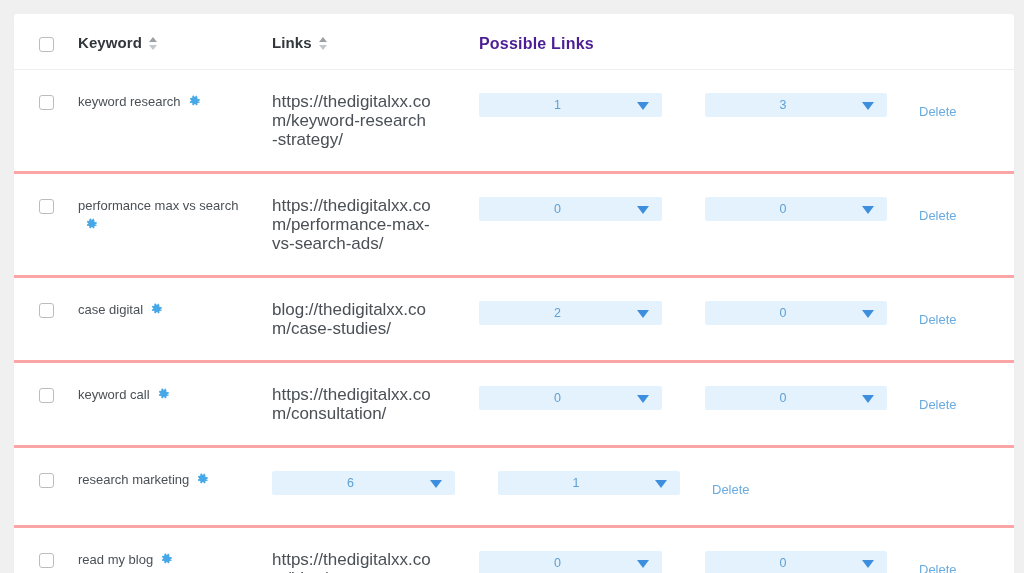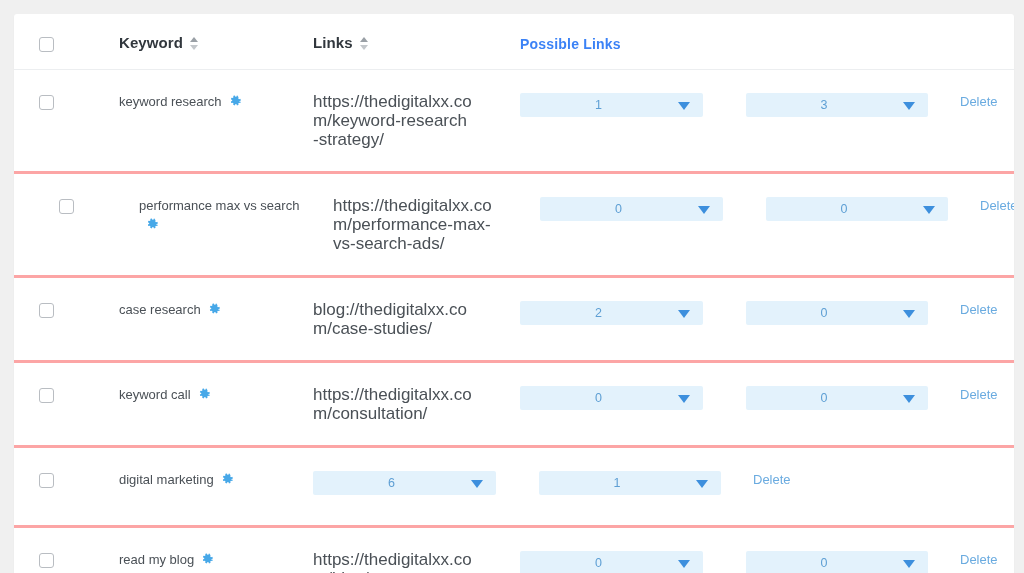--- a/index.html
+++ b/index.html
@@ -31,39 +31,39 @@
   
   .thead {
     display: flex;
     align-items: center;
     height: 56px;
     border-bottom: 1px solid #eceef0;
     padding-top: 2px;
   }
 
   .col-check   { width: 64px;  flex: 0 0 64px;  display: flex; justify-content: center; }
-  .col-keyword { width: 194px; flex: 0 0 194px; margin-left: 41px; }
+  .col-keyword { width: 194px; flex: 0 0 194px; }
   .col-link    { width: 207px; flex: 0 0 207px; }
   .col-poss    { width: 226px; flex: 0 0 226px; }
   .col-added   { width: 214px; flex: 0 0 214px; }
   .col-action  { flex: 1 1 auto; }
 
   .th {
     display: flex;
     align-items: flex-start;
     gap: 7px;
     font-size: 15px;
     font-weight: bold;
     color: #31373d;
     letter-spacing: 0.1px;
   }
   .th.small {
-    font-size: 14px;
+    font-size: 16px;
     font-weight: bold;
-    color: #3b82f6;
+    color: #4c1d95;
     letter-spacing: 0.2px;
     padding-top: 2px;
   }
 
   .sorter {
     display: inline-flex;
     flex-direction: column;
     align-items: center;
     gap: 3px;
     padding-top: 3px;
@@ -84,21 +84,21 @@
 
   
   .trow {
     display: flex;
     align-items: flex-start;
     border-bottom: 3px solid #fca5a5;
     padding-top: 22px;
     padding-bottom: 22px;
   }
   .trow.r1 { min-height: 80px; }
-  .trow.r2 { min-height: 100px; padding-left: 20px; }
+  .trow.r2 { min-height: 100px; }
 
   .cb {
     width: 15px; height: 15px;
     border: 1px solid #b9bdc2;
     border-radius: 3px;
     background: #fff;
     cursor: pointer;
     margin-top: 3px;
   }
 
@@ -149,21 +149,21 @@
     border-left: 6px solid transparent;
     border-right: 6px solid transparent;
     border-top: 8px solid #3d8fdd;
   }
 
   .del {
     font-size: 13px;
     color: #6aabe0;
     cursor: pointer;
     text-decoration: none;
-    margin-top: 2px;
+    margin-top: 12px;
     display: inline-block;
   }
 
   .gear svg { display: block; }
 </style>
 </head>
 <body>
 
 <div class="table-card">
 
@@ -246,21 +246,21 @@
             <span class="sel-val">0</span>
             <span class="sel-arrow"></span>
           </div>
         </div>
         <div class="col-action"><a class="del">Delete</a></div>
       </div>
       <div class="trow r1">
         <div class="col-check">
           <div class="cb"></div>
         </div>
-        <div class="col-keyword kw"><span class="kw-wrap">case research</span><span class="gear"><svg width="13" height="13" viewBox="0 0 24 24" fill="#47a8e8">
+        <div class="col-keyword kw"><span class="kw-wrap">case digital</span><span class="gear"><svg width="13" height="13" viewBox="0 0 24 24" fill="#47a8e8">
               <path d="M12 8.2a3.8 3.8 0 1 0 0 7.6 3.8 3.8 0 0 0 0-7.6zm0 5.6a1.8 1.8 0 1 1 0-3.6 1.8 1.8 0 0 1 0 3.6z"></path>
               <path d="M21.2 13.6l-1.7-.6a7.6 7.6 0 0 0 0-2l1.7-.6a1 1 0 0 0 .6-1.2l-.5-1.4a1 1 0 0 0-1.2-.6l-1.7.5a7.8 7.8 0 0 0-1.4-1.4l.5-1.7a1 1 0 0 0-.6-1.2L15.5.9a1 1 0 0 0-1.2.6l-.6 1.7a7.6 7.6 0 0 0-2 0L11.1 1.5a1 1 0 0 0-1.2-.6L8.5 1.4a1 1 0 0 0-.6 1.2l.5 1.7A7.8 7.8 0 0 0 7 5.7l-1.7-.5a1 1 0 0 0-1.2.6l-.5 1.4a1 1 0 0 0 .6 1.2l1.7.6a7.6 7.6 0 0 0 0 2l-1.7.6a1 1 0 0 0-.6 1.2l.5 1.4a1 1 0 0 0 1.2.6l1.7-.5c.4.5.9 1 1.4 1.4l-.5 1.7a1 1 0 0 0 .6 1.2l1.4.5a1 1 0 0 0 1.2-.6l.6-1.7a7.6 7.6 0 0 0 2 0l.6 1.7a1 1 0 0 0 1.2.6l1.4-.5a1 1 0 0 0 .6-1.2l-.5-1.7c.5-.4 1-.9 1.4-1.4l1.7.5a1 1 0 0 0 1.2-.6l.5-1.4a1 1 0 0 0-.6-1.2z"></path>
             </svg></span></div>
         <div class="col-link lnk">blog://thedigitalxx.com/case-studies/</div>
         <div class="col-poss">
           <div class="sel poss">
             <span class="sel-val">2</span>
             <span class="sel-arrow"></span>
           </div>
         </div>
@@ -292,21 +292,21 @@
             <span class="sel-val">0</span>
             <span class="sel-arrow"></span>
           </div>
         </div>
         <div class="col-action"><a class="del">Delete</a></div>
       </div>
       <div class="trow r1">
         <div class="col-check">
           <div class="cb"></div>
         </div>
-        <div class="col-keyword kw"><span class="kw-wrap">digital marketing</span><span class="gear"><svg width="13" height="13" viewBox="0 0 24 24" fill="#47a8e8">
+        <div class="col-keyword kw"><span class="kw-wrap">research marketing</span><span class="gear"><svg width="13" height="13" viewBox="0 0 24 24" fill="#47a8e8">
               <path d="M12 8.2a3.8 3.8 0 1 0 0 7.6 3.8 3.8 0 0 0 0-7.6zm0 5.6a1.8 1.8 0 1 1 0-3.6 1.8 1.8 0 0 1 0 3.6z"></path>
               <path d="M21.2 13.6l-1.7-.6a7.6 7.6 0 0 0 0-2l1.7-.6a1 1 0 0 0 .6-1.2l-.5-1.4a1 1 0 0 0-1.2-.6l-1.7.5a7.8 7.8 0 0 0-1.4-1.4l.5-1.7a1 1 0 0 0-.6-1.2L15.5.9a1 1 0 0 0-1.2.6l-.6 1.7a7.6 7.6 0 0 0-2 0L11.1 1.5a1 1 0 0 0-1.2-.6L8.5 1.4a1 1 0 0 0-.6 1.2l.5 1.7A7.8 7.8 0 0 0 7 5.7l-1.7-.5a1 1 0 0 0-1.2.6l-.5 1.4a1 1 0 0 0 .6 1.2l1.7.6a7.6 7.6 0 0 0 0 2l-1.7.6a1 1 0 0 0-.6 1.2l.5 1.4a1 1 0 0 0 1.2.6l1.7-.5c.4.5.9 1 1.4 1.4l-.5 1.7a1 1 0 0 0 .6 1.2l1.4.5a1 1 0 0 0 1.2-.6l.6-1.7a7.6 7.6 0 0 0 2 0l.6 1.7a1 1 0 0 0 1.2.6l1.4-.5a1 1 0 0 0 .6-1.2l-.5-1.7c.5-.4 1-.9 1.4-1.4l1.7.5a1 1 0 0 0 1.2-.6l.5-1.4a1 1 0 0 0-.6-1.2z"></path>
             </svg></span></div>
         <div class="col-poss">
           <div class="sel poss">
             <span class="sel-val">6</span>
             <span class="sel-arrow"></span>
           </div>
         </div>
         <div class="col-added">

